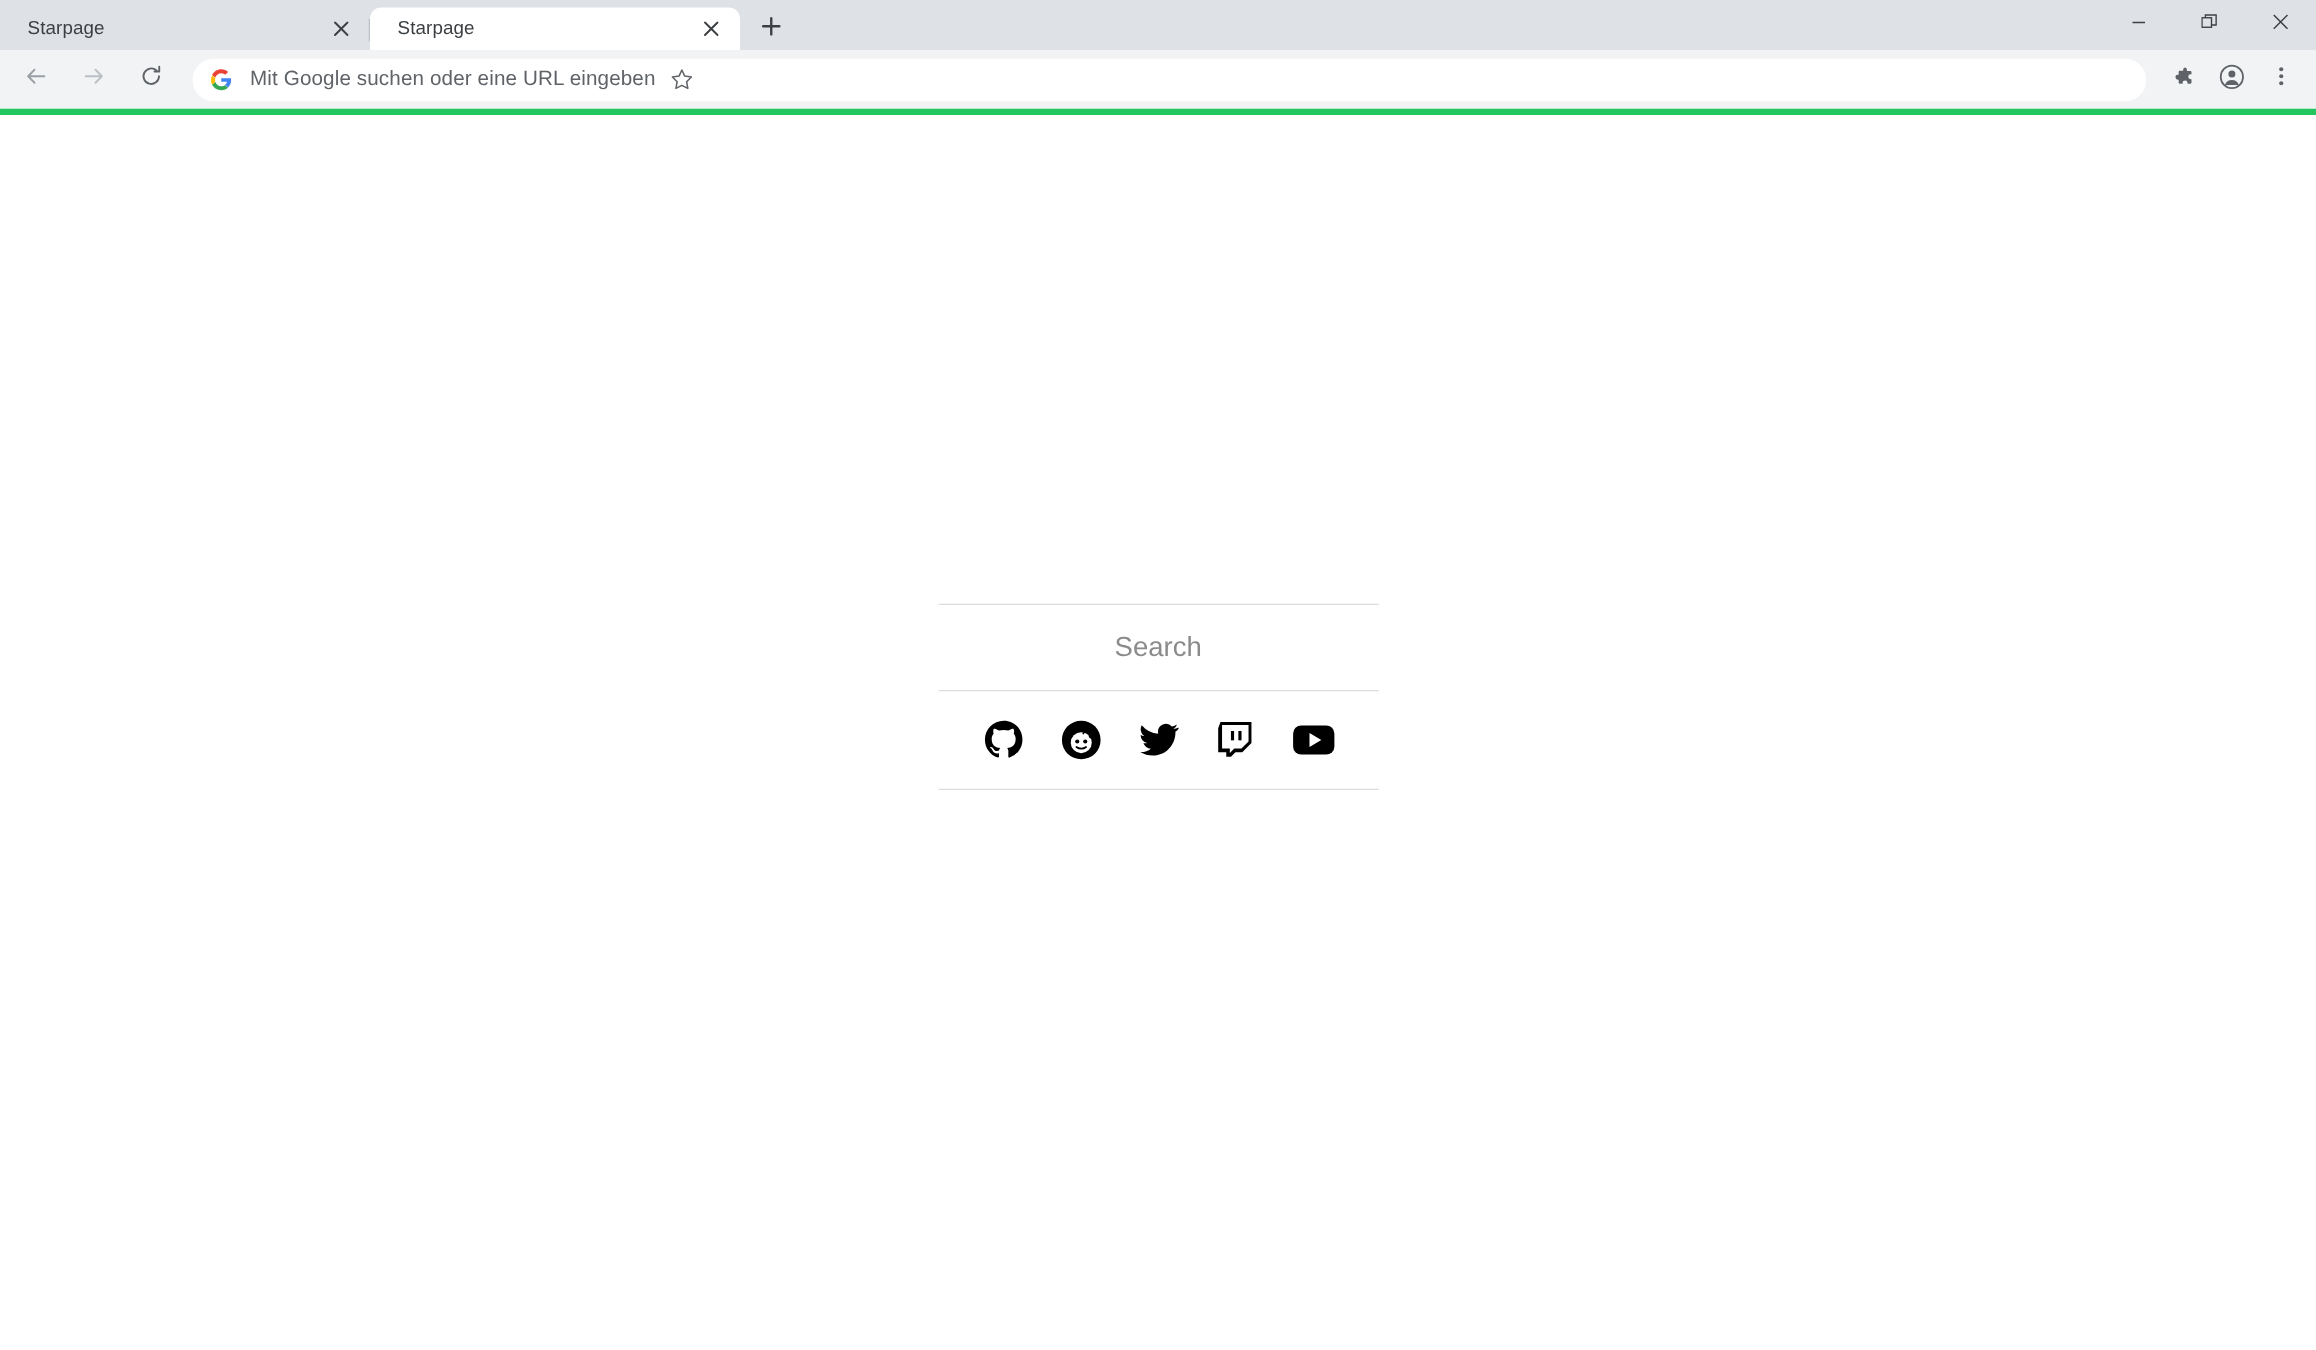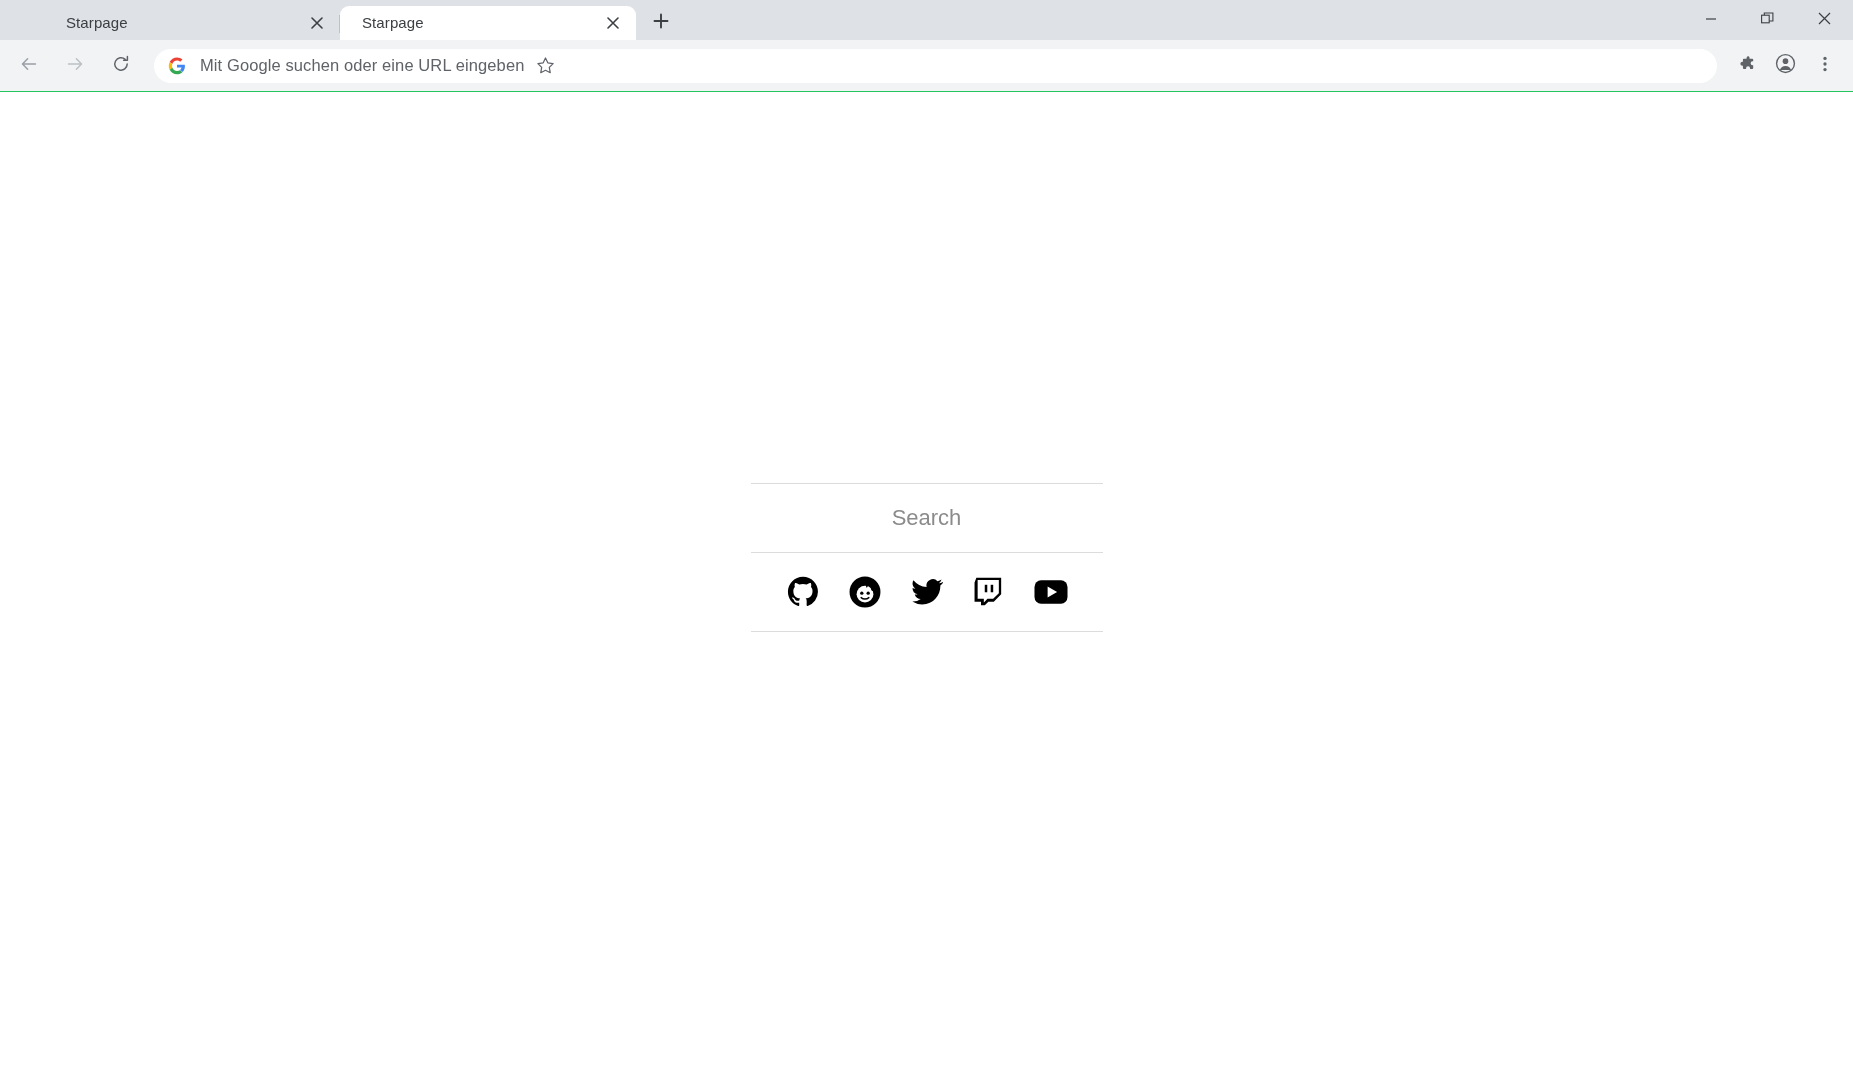--- a/index.html
+++ b/index.html
@@ -14,21 +14,21 @@
   .browser { width:1853px; height:1080px; display:flex; flex-direction:column; }
 
   .tabstrip {
     height:40px;
     background:#dee1e6;
     display:flex;
     align-items:flex-end;
     position:relative;
     flex:0 0 40px;
   }
-  .tabs { display:flex; align-items:flex-end; height:40px;margin-left:44px; }
+  .tabs { display:flex; align-items:flex-end; height:40px; }
 
   .tab {
     position:relative;
     height:34px;
     width:296px;
     display:flex;
     align-items:center;
     padding:0 12px 0 22px;
     border-radius:9px 9px 0 0;
     font-size:15px;
@@ -81,21 +81,21 @@
   }
 
   
   .toolbar {
     height:52px;
     flex:0 0 52px;
     background:#f1f3f4;
     display:flex;
     align-items:center;
     padding:0 8px 0 6px;
-    border-bottom:1px solid #22c55e;
+    border-bottom:5px solid #22c55e;
   }
   .navbtn {
     width:40px; height:40px;
     display:flex; align-items:center; justify-content:center;
     border-radius:50%;
     flex:0 0 40px;
     margin:0 3px;
   }
 
   .omnibox {

